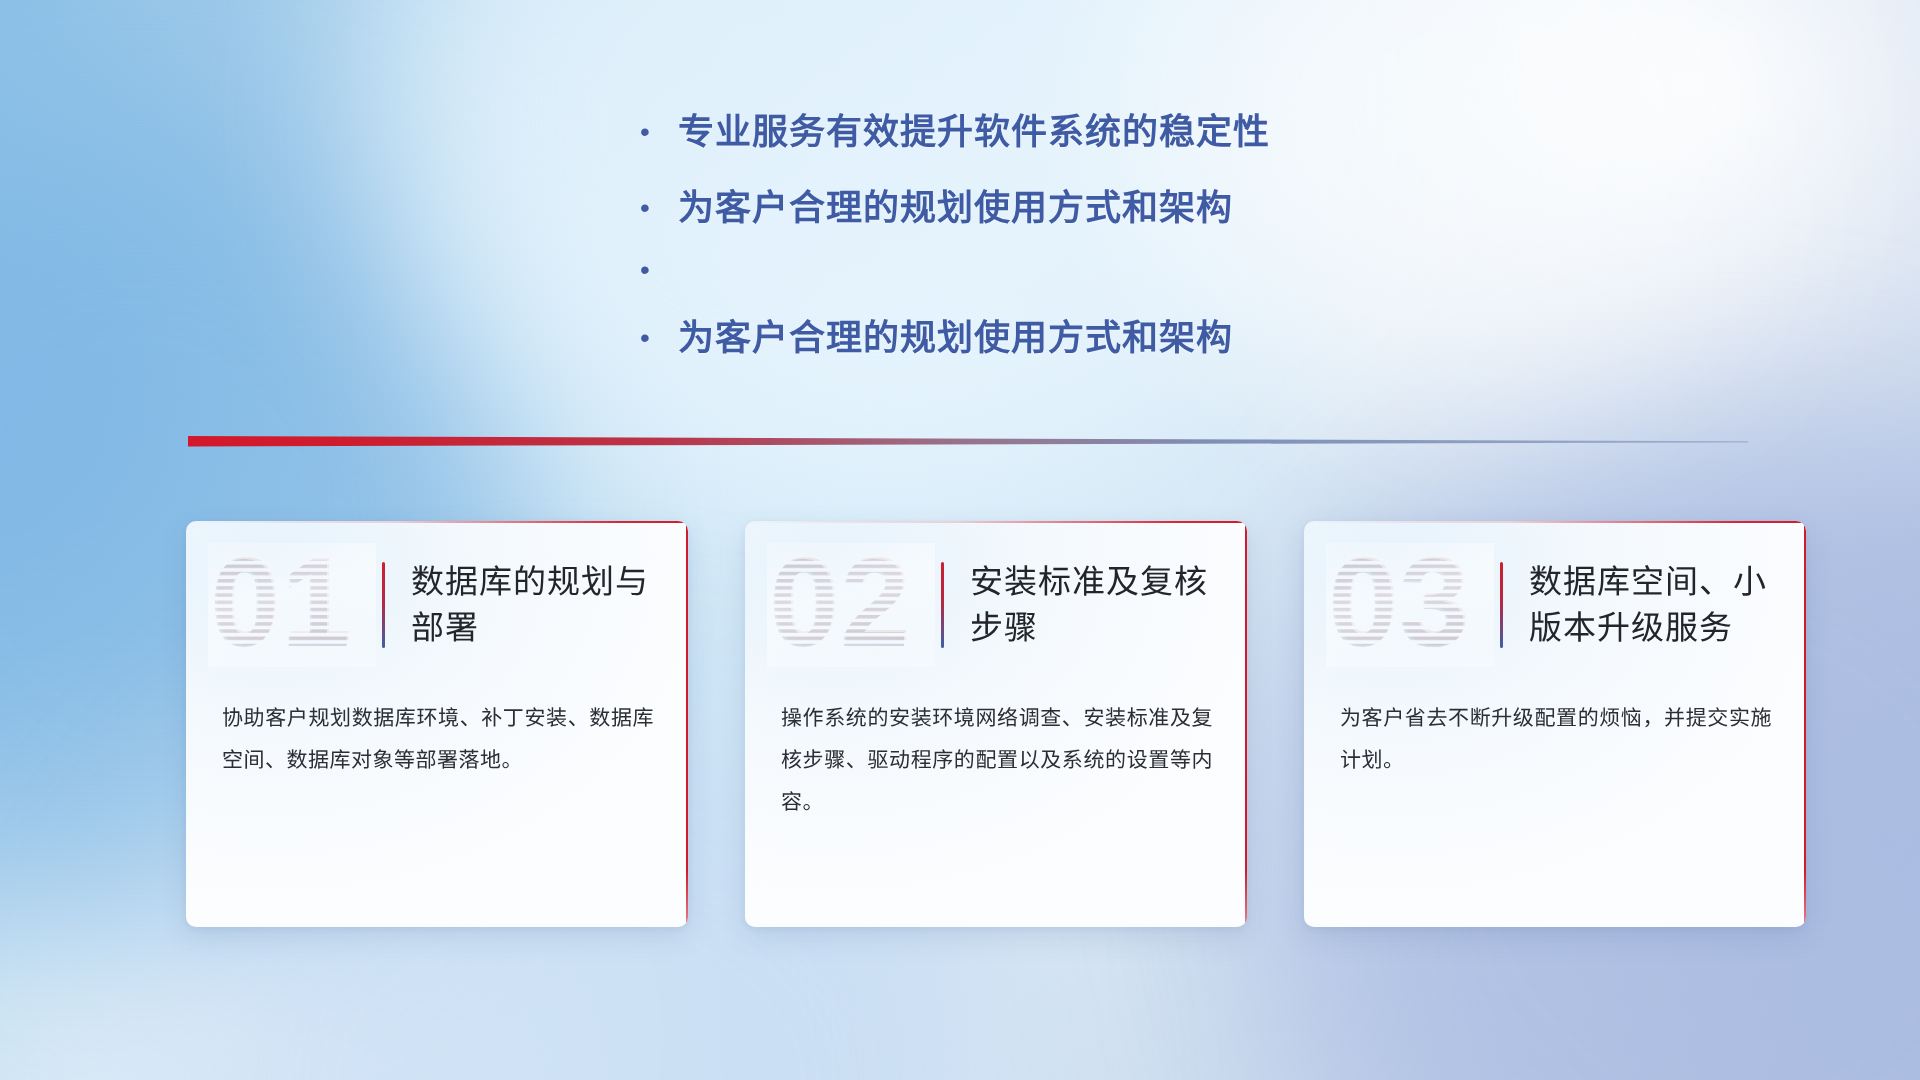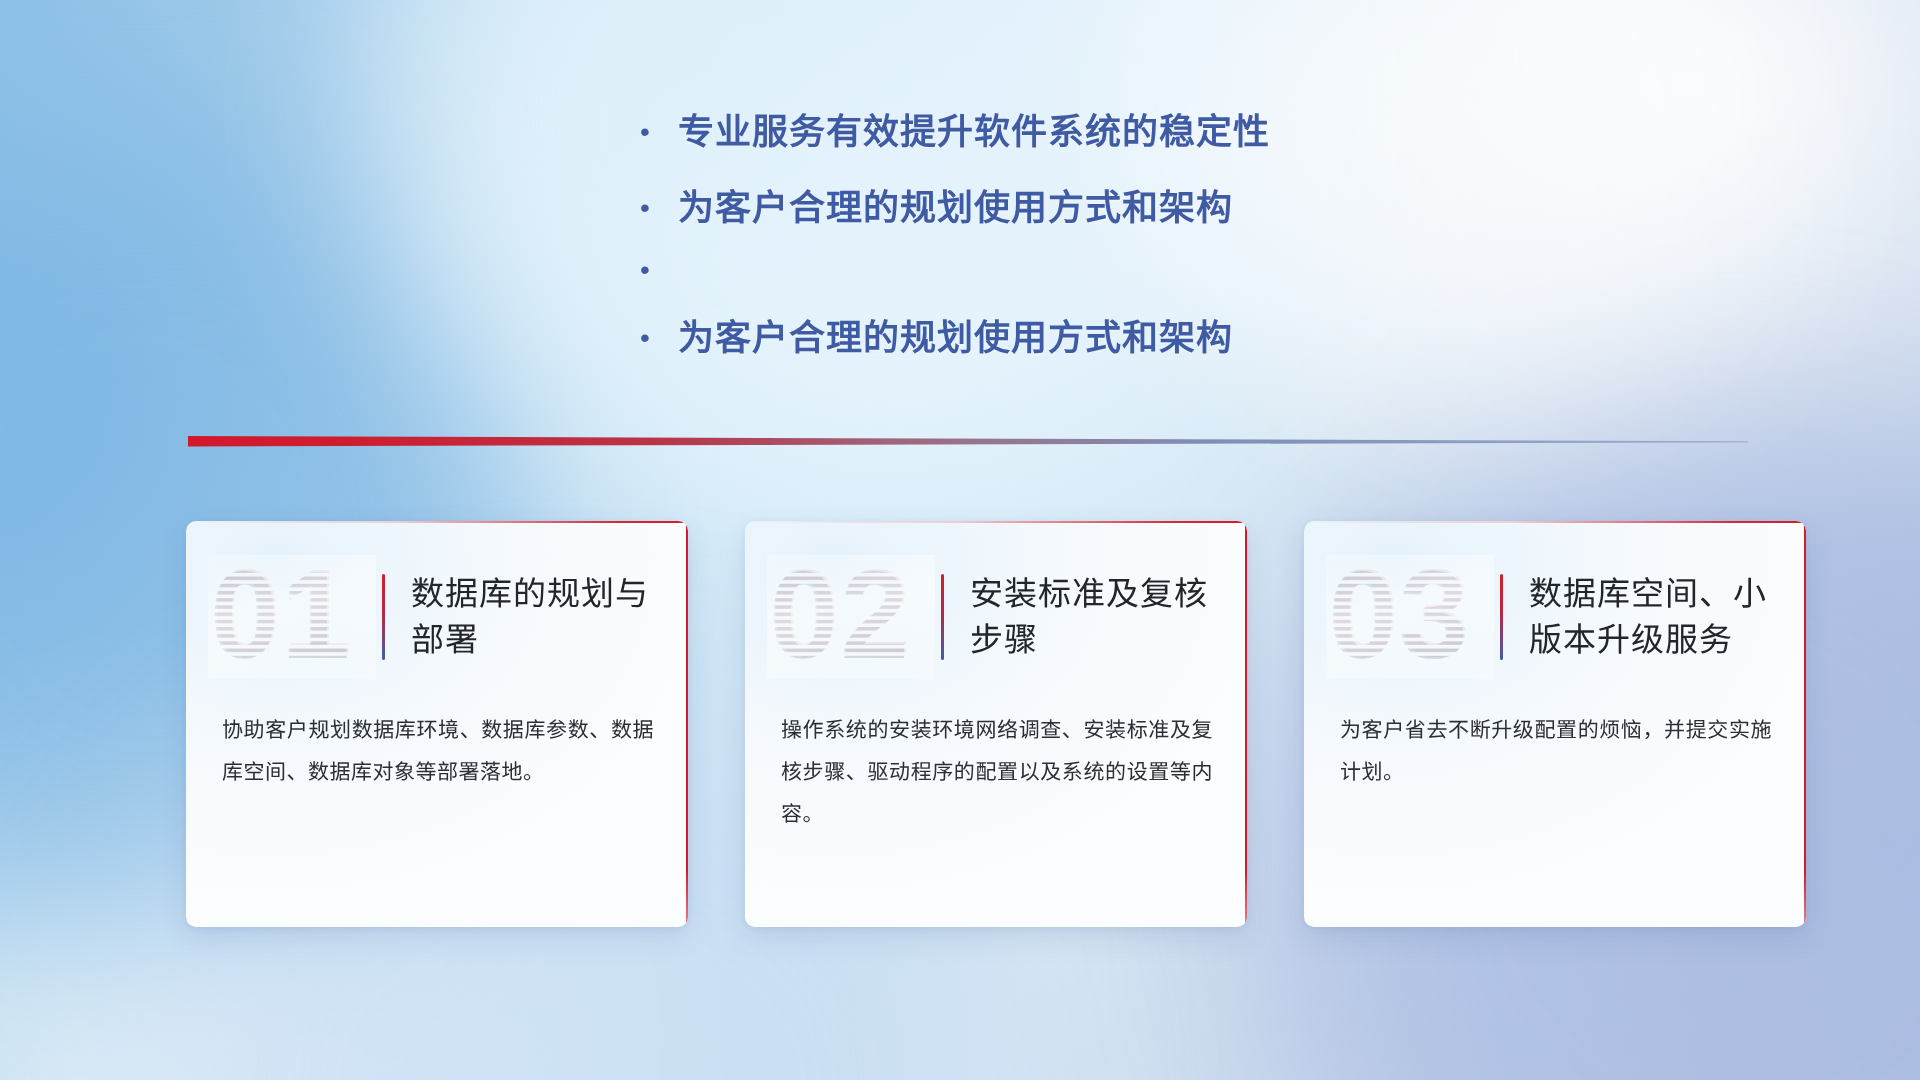--- a/index.html
+++ b/index.html
@@ -147,21 +147,20 @@
     width: 2px;
     background: linear-gradient(to bottom, #d01c2a 0%, #d01c2a 86%, rgba(208,28,42,0.55) 100%);
   }
 
   .card-head {
     position: relative;
     display: flex;
     align-items: center;
     height: 168px;
     padding-left: 22px;
-    margin-top: 12px;
   }
 
   
   .card-number {
     position: relative;
     width: 168px;
     height: 124px;
     flex: 0 0 168px;
     margin-right: 6px;
   }
@@ -272,21 +271,21 @@
             </g>
             <g mask="url(#m1)" opacity="0.22">
               <text x="4" y="101" font-family="'Liberation Sans','DejaVu Sans',sans-serif" font-size="124" font-weight="700" fill="#c0392b" letter-spacing="2">01</text>
             </g>
             <rect width="168" height="124" fill="url(#fade1)"></rect>
           </svg>
         </div>
         <div class="card-rule"></div>
         <div class="card-title">数据库的规划与部署</div>
       </div>
-      <div class="card-body">协助客户规划数据库环境、数据库参数、数据库空间、数据库对象等部署落地。</div>
+      <div class="card-body">协助客户规划数据库环境、补丁安装、数据库空间、数据库对象等部署落地。</div>
     </div>
 
     <div class="card">
       <div class="card-accent-top"></div>
       <div class="card-accent-right"></div>
       <div class="card-head">
         <div class="card-number">
           <svg viewBox="0 0 168 124" aria-hidden="true">
             <defs>
               <pattern id="stripe2" width="4" height="7.2" patternUnits="userSpaceOnUse">

